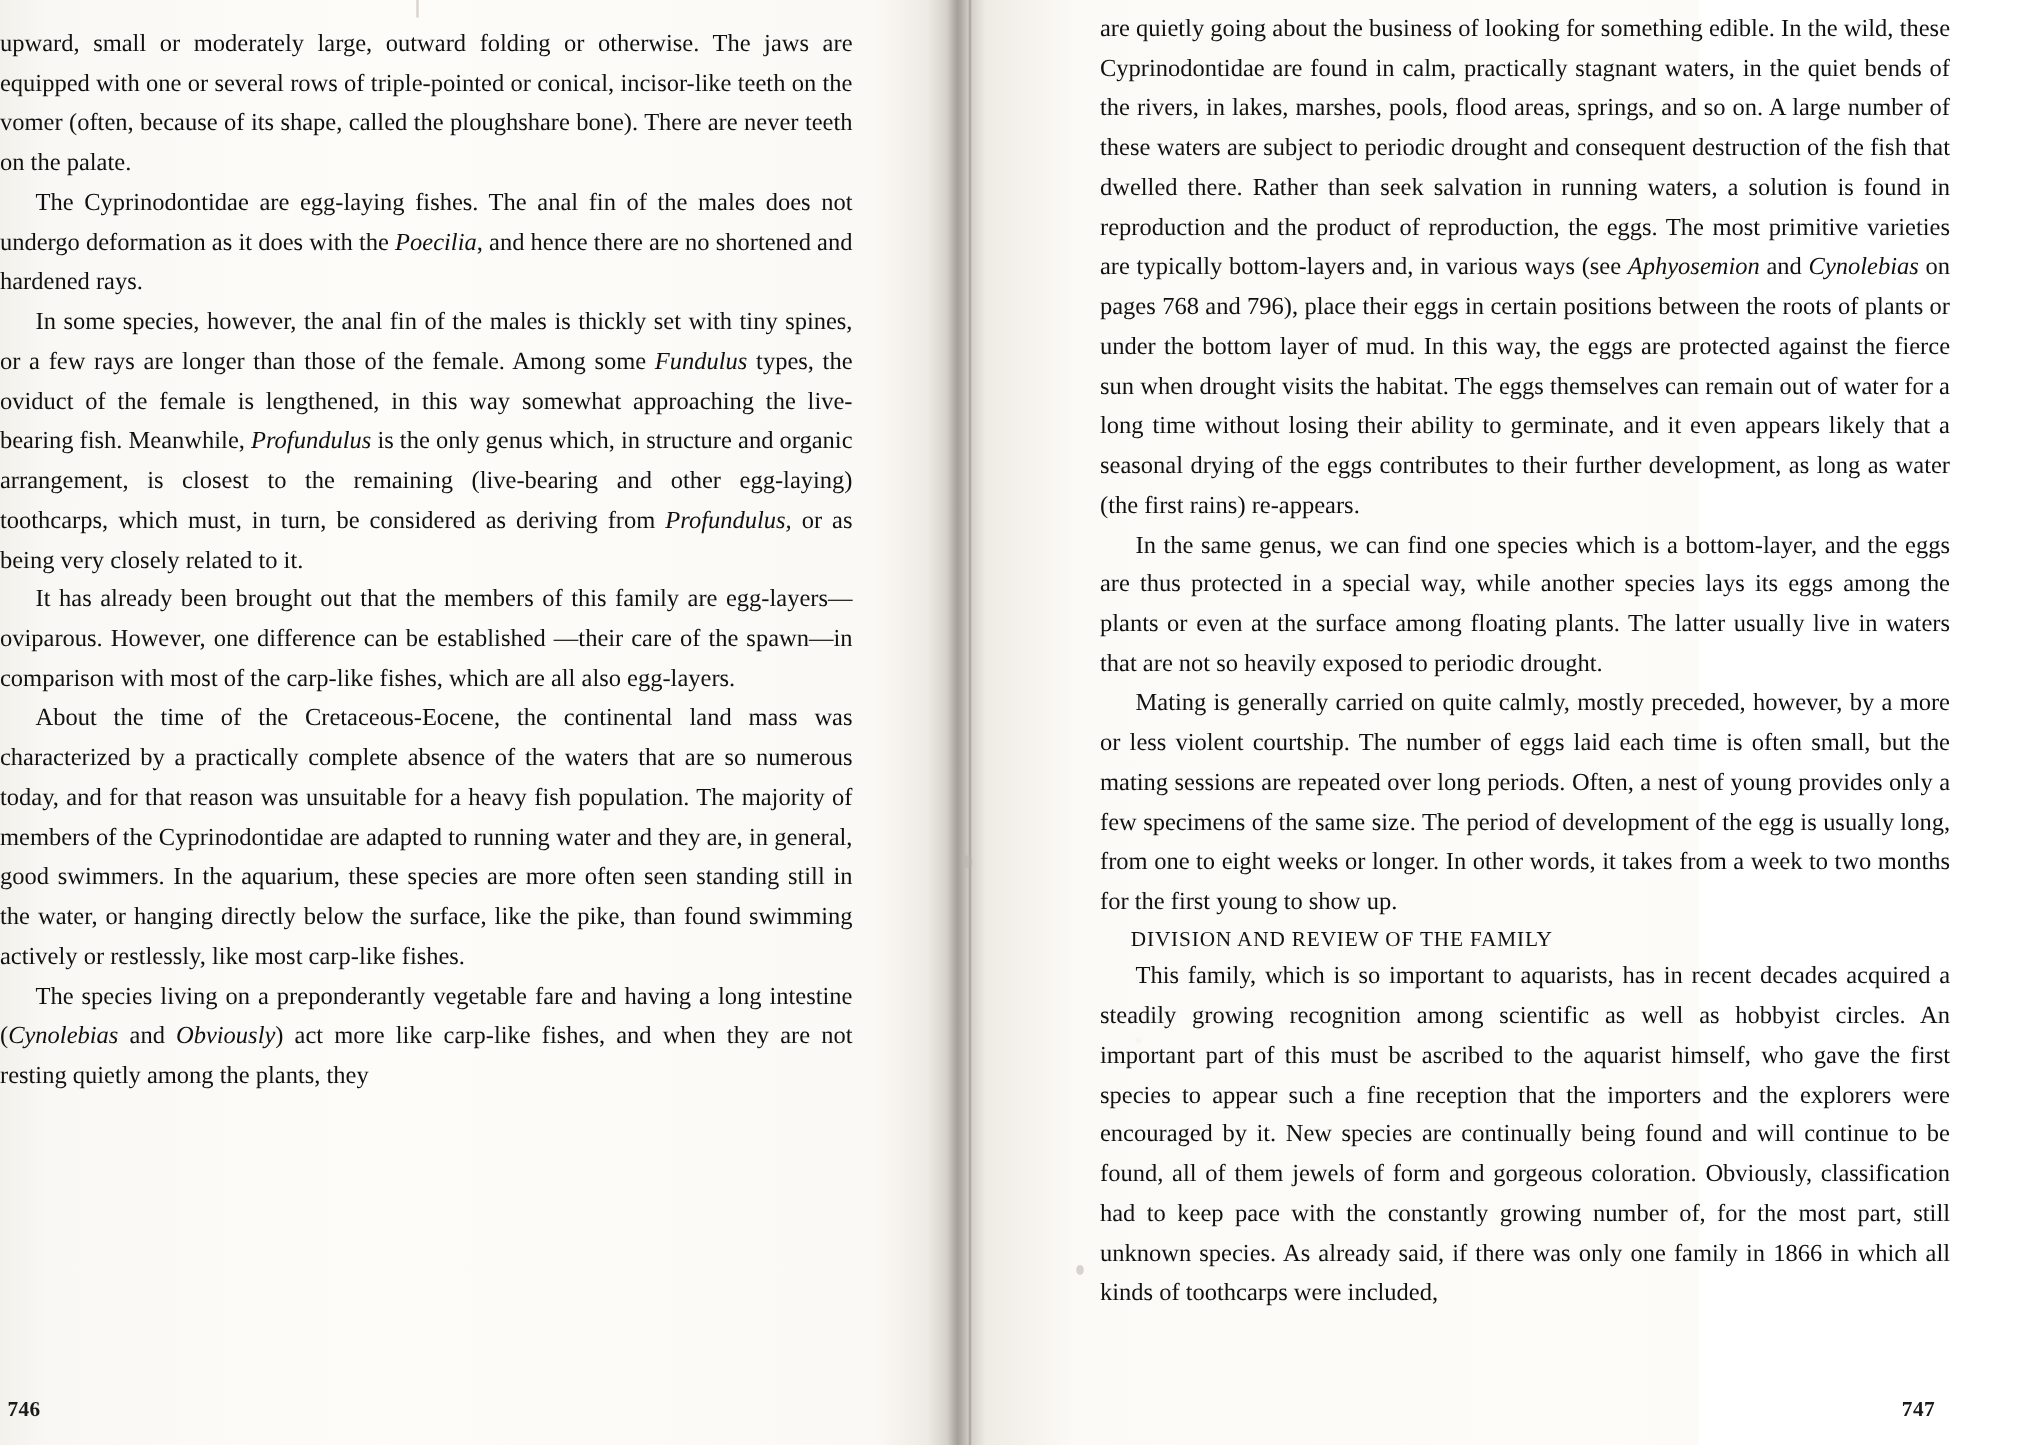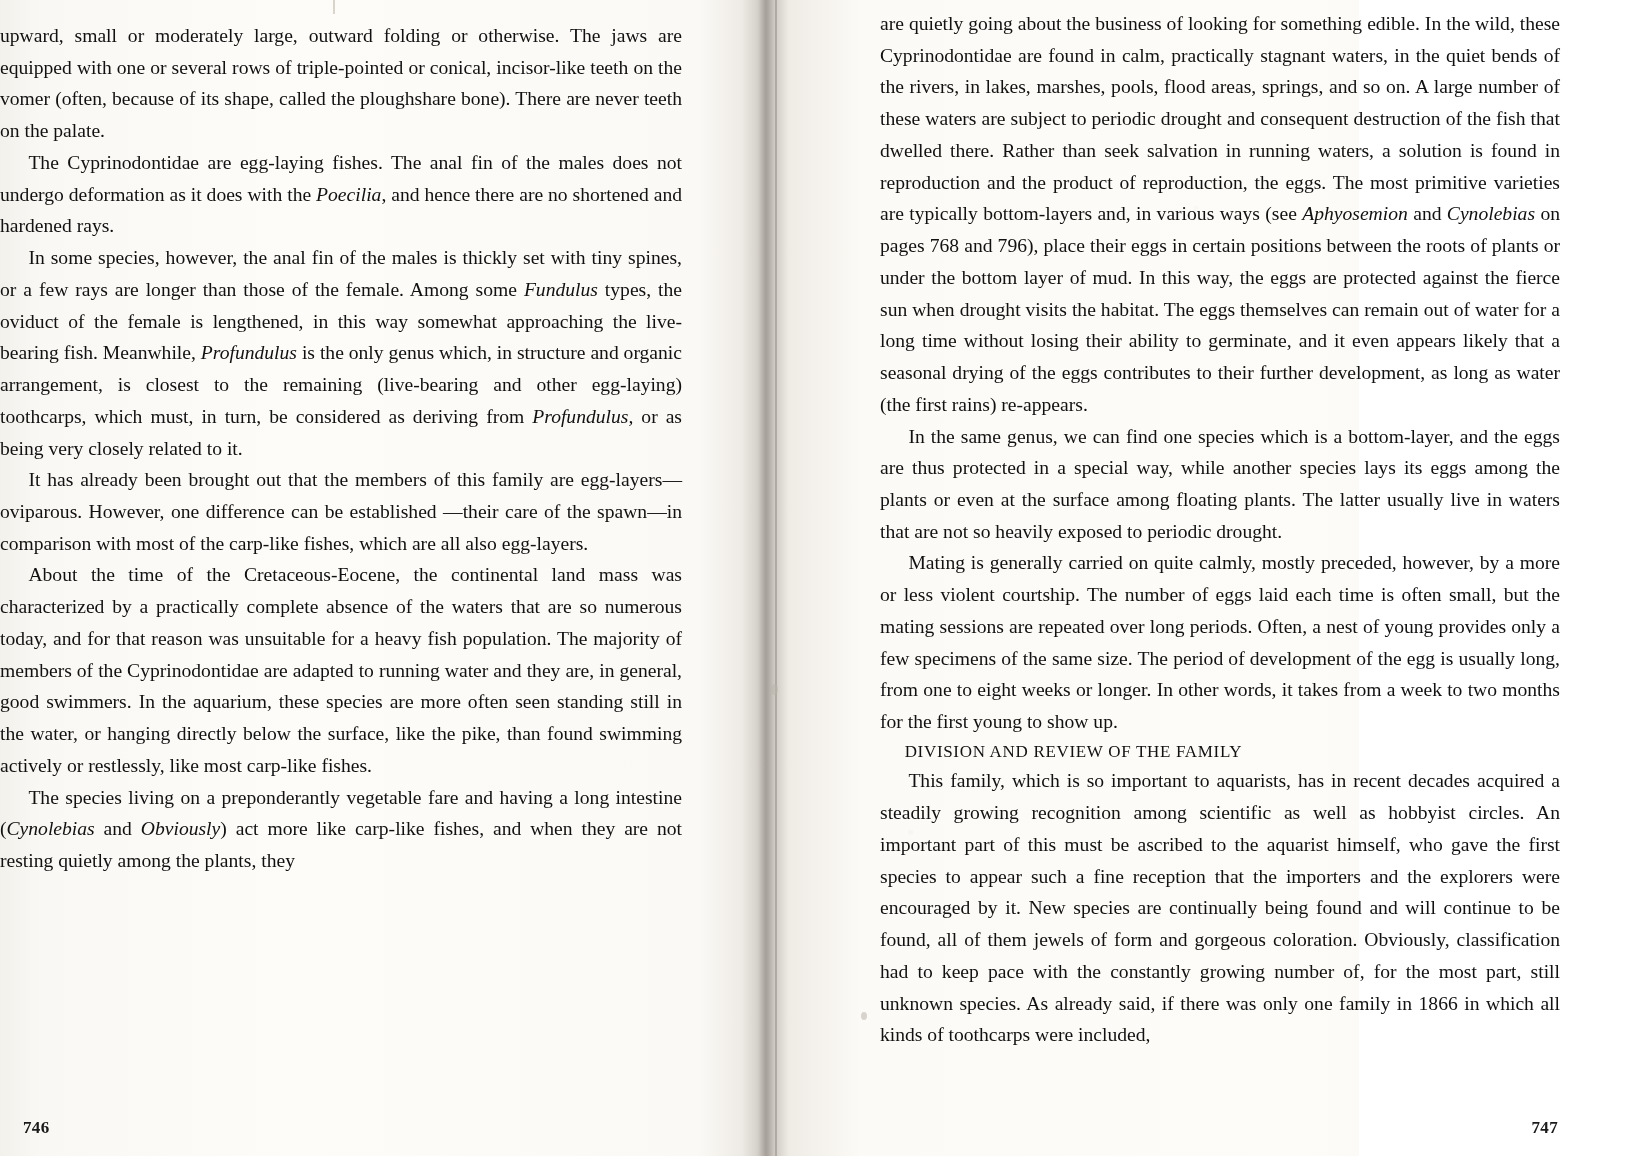--- a/index.html
+++ b/index.html
@@ -84,22 +84,22 @@
   }
   .folio {
     position: absolute;
     bottom: 18px;
     font-family: "Liberation Serif", serif;
     font-size: 17px;
     font-weight: bold;
     letter-spacing: 0.02em;
     color: #1a1a1a;
   }
-  .folio-left  { left: 23px; margin-top: 42px; }
-  .folio-right { right: 2px; margin-top: 34px; }
+  .folio-left  { left: 6px; margin-top: 42px; }
+  .folio-right { right: 12px; margin-top: 34px; }
 
   
   .mark {
     position: absolute;
     background: #b9b4ab;
     border-radius: 50%;
     opacity: 0.55;
   }
   .tickmark {
     position: absolute;

